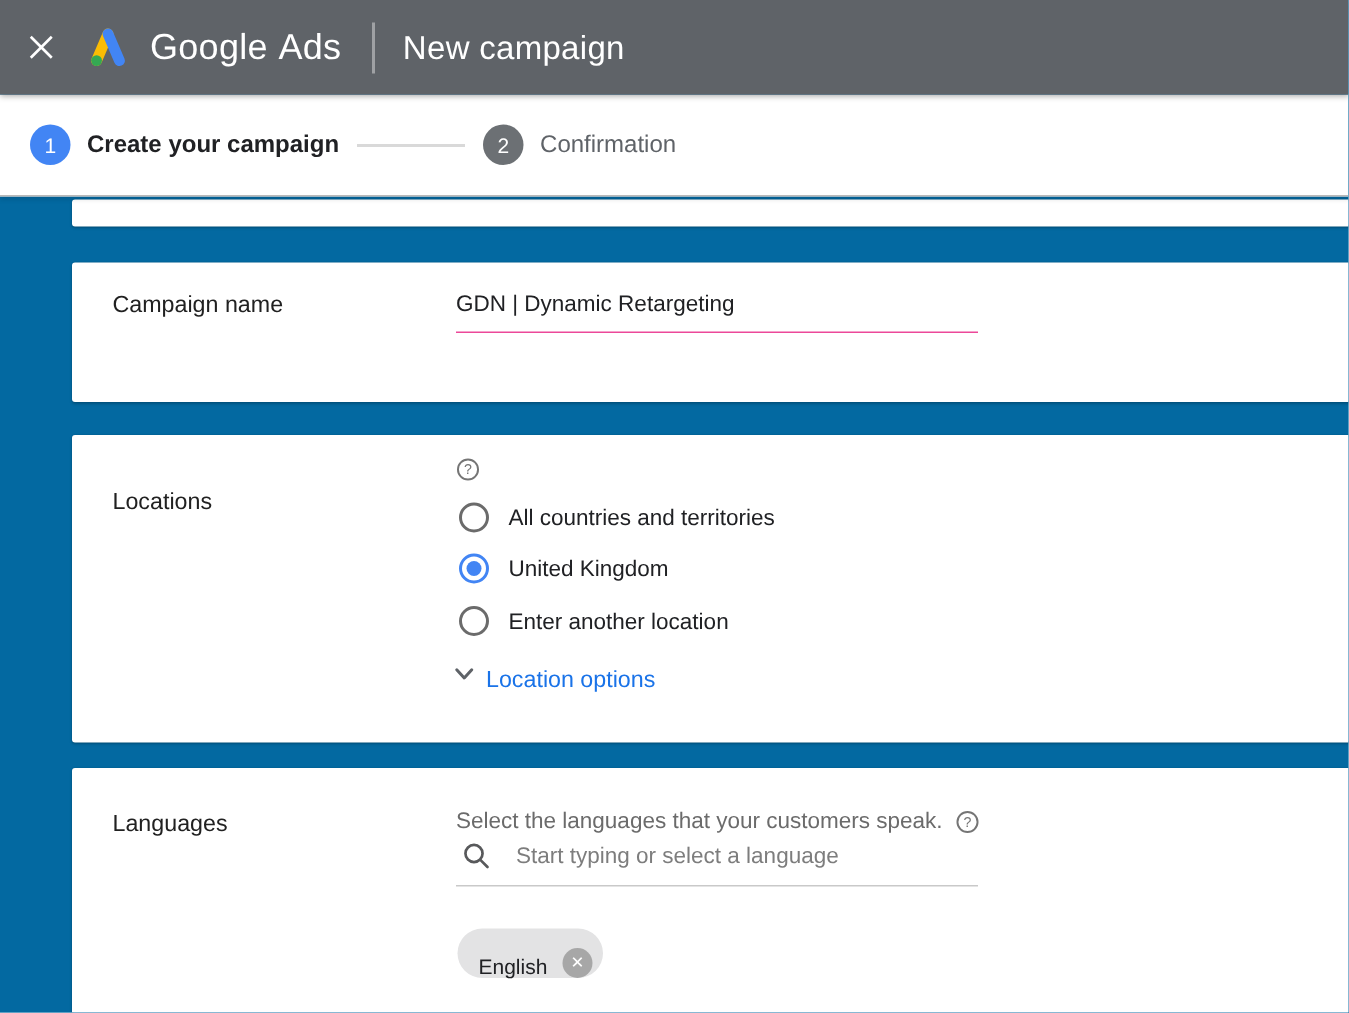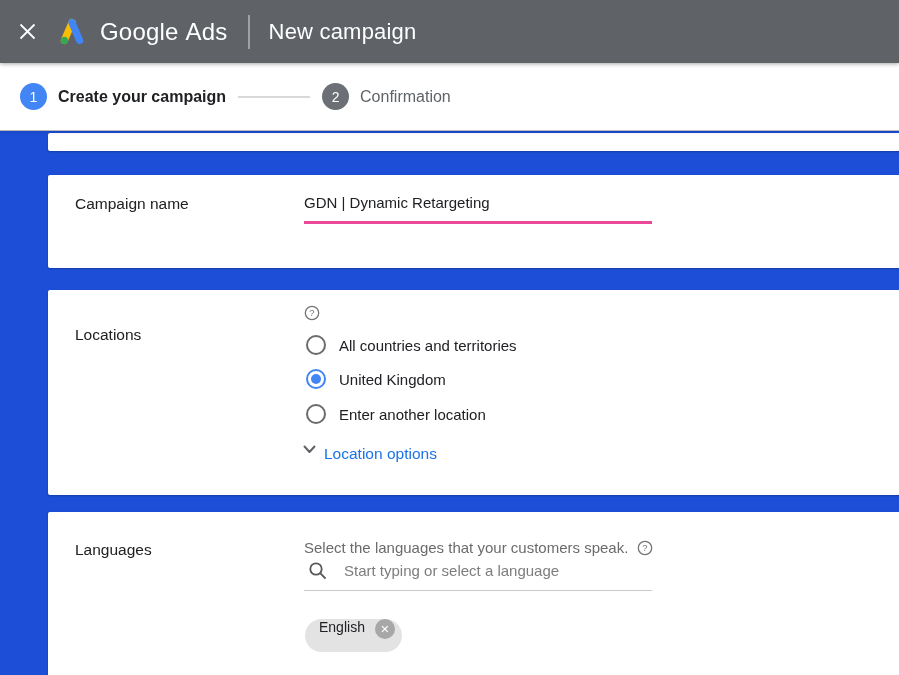--- a/index.html
+++ b/index.html
@@ -1,21 +1,21 @@
 <!DOCTYPE html>
 <html><head>
 <meta charset="utf-8">
 <style>
   html, body { margin: 0; padding: 0; }
   body { font-family: "Liberation Sans", sans-serif; }
   #app {
     position: relative;
     width: 899px;
     height: 675px;
-    background: #1d4ed8;
+    background: #0369a1;
     overflow: hidden;
     text-decoration: underline;
   }
 
   
   .appbar {
     position: absolute;
     top: 0; left: 0; right: 0;
     height: 63px;
     background: #5f6368;
@@ -126,21 +126,21 @@
 
   
   .name-input {
     position: absolute;
     left: 256px; top: 13px;
     width: 348px;
     font-family: "Liberation Sans", sans-serif;
     font-size: 15px;
     color: #202124;
     border: none;
-    border-bottom: 3px solid #ec4899;
+    border-bottom: 1px solid #ec4899;
     outline: none;
     background: transparent;
     padding: 6px 0 10px 0;
   }
 
   
   .radio-row {
     position: absolute;
     left: 258px;
     display: flex;
@@ -211,21 +211,21 @@
   }
 
   
   .chip {
     position: absolute;
     left: 257px; top: 107px;
     height: 33px;
     background: #e3e3e4;
     border-radius: 17px;
     display: inline-flex;
-    align-items: flex-start;
+    align-items: flex-end;
     padding: 0 7px 0 14px;
   }
   .chip-label { font-size: 14px; color: #202124; white-space: nowrap; }
   .chip-remove {
     margin-left: 10px;
     width: 20px; height: 20px;
     border-radius: 50%;
     background: #a7a7a7;
     color: #ffffff;
     font-size: 11px;

